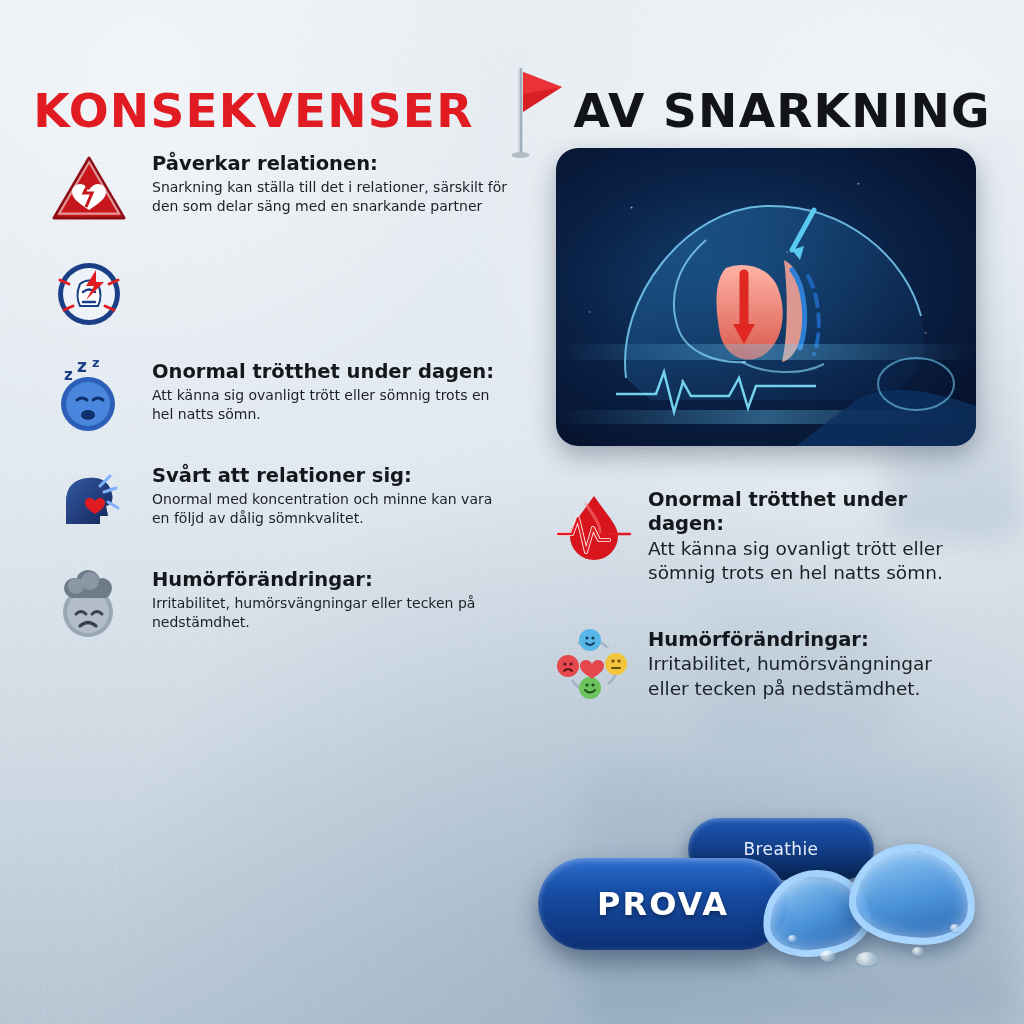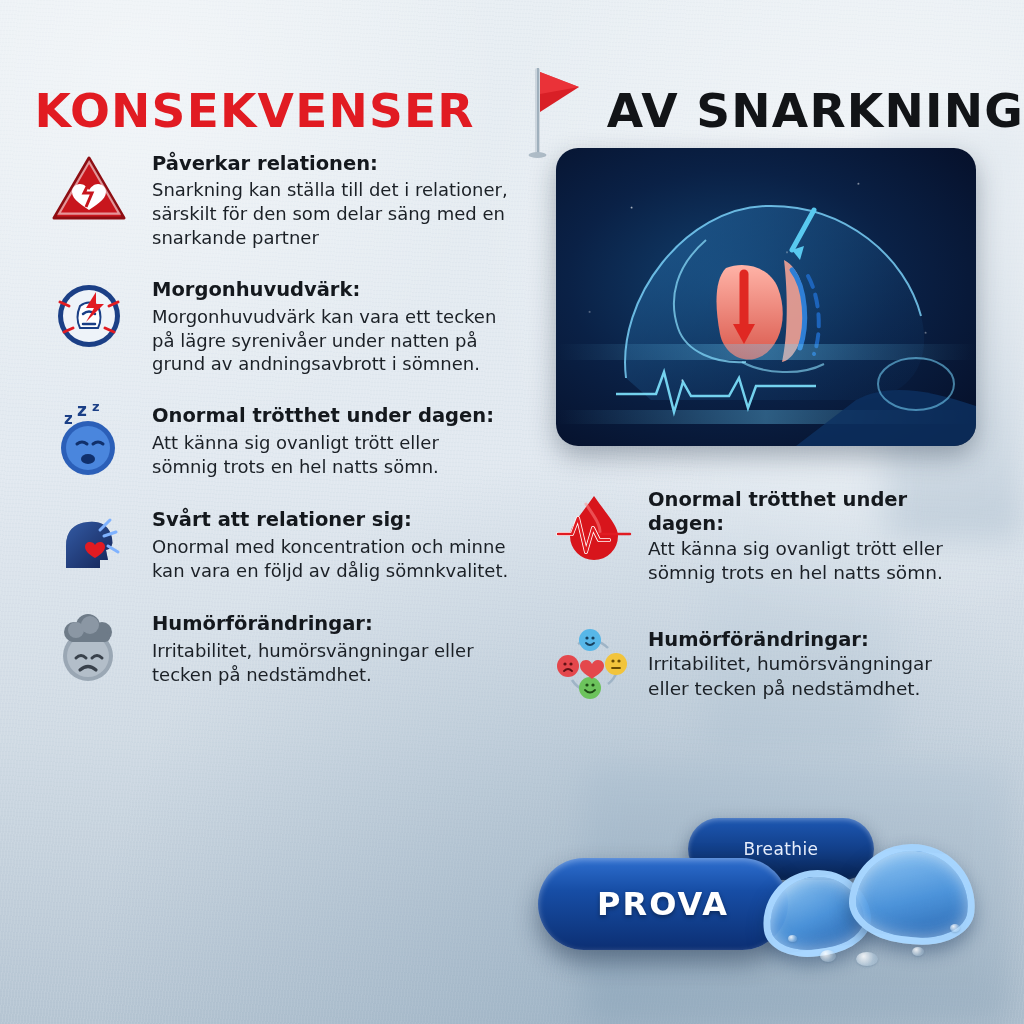--- a/index.html
+++ b/index.html
@@ -45,22 +45,22 @@
   .bokeh.b3 { right: 12px; bottom: 0; width: 430px; height: 260px; background: linear-gradient(180deg,#b9cad9,#8ea5b8); opacity:.5; }
 
   .wrap { position: absolute; inset: 0; }
 
   
   header {
     position: absolute;
     top: 62px; left: 0; right: 0;
     display: flex;
     align-items: center;
-    justify-content: flex-end;
-    gap: 24px;
+    justify-content: center;
+    gap: 8px;
   }
   .title {
     font-family: "DejaVu Sans", sans-serif;
     font-weight: 900;
     font-size: 47px;
     letter-spacing: 1.2px;
     line-height: 1;
     text-transform: uppercase;
   }
   .title.red   { color: #e11b22; }
@@ -92,21 +92,21 @@
   .item h3 {
     font-family: "DejaVu Sans", sans-serif;
     font-size: 19.5px;
     font-weight: 700;
     color: #14181d;
     line-height: 1.25;
     margin-bottom: 2px;
   }
   .item p {
     font-family: "DejaVu Sans", sans-serif;
-    font-size: 18px;
+    font-size: 14px;
     font-weight: 400;
     color: #1b2026;
     line-height: 1.33;
   }
 
   .col-right {
     position: absolute;
     right: 48px;
     top: 148px;
     width: 420px;
@@ -264,24 +264,20 @@
         <svg class="icon-svg" viewBox="0 0 78 78">
           <circle cx="39" cy="40" r="31" fill="#1b3f86"></circle>
           <circle cx="39" cy="40" r="26" fill="#eef3f9"></circle>
           <path d="M30 30 q9 -7 18 0 q5 12 0 22 h-18 q-5 -10 0 -22z" fill="#ffffff" stroke="#1b3f86" stroke-width="2"></path>
           <path d="M33 38 q6 -5 12 0" fill="none" stroke="#1b3f86" stroke-width="2.5" stroke-linecap="round"></path>
           <path d="M33 48 h12" stroke="#1b3f86" stroke-width="2.5" stroke-linecap="round"></path>
           <path d="M46 16 l-10 16 h8 l-8 14 18 -18 h-8z" fill="#e11b22"></path>
           <path d="M10 26 l9 4 M68 26 l-9 4 M14 56 l9 -4 M64 56 l-9 -4" stroke="#e11b22" stroke-width="3" stroke-linecap="round"></path>
         </svg>
       </span>
-      <div class="txt">
-        <h3>Morgonhuvudvärk:</h3>
-        <p>Morgonhuvudvärk kan vara ett tecken på lägre syrenivåer under natten på grund av andningsavbrott i sömnen.</p>
-      </div>
     </div>
 
     <div class="item">
       <span class="ico">
         <svg class="icon-svg" viewBox="0 0 78 78">
           <circle cx="38" cy="46" r="27" fill="#2b5fb8"></circle>
           <circle cx="38" cy="46" r="22" fill="#4a86dd"></circle>
           <path d="M27 42 q5 -4 10 0" fill="none" stroke="#10306c" stroke-width="3" stroke-linecap="round"></path>
           <path d="M43 42 q5 -4 10 0" fill="none" stroke="#10306c" stroke-width="3" stroke-linecap="round"></path>
           <ellipse cx="38" cy="57" rx="7" ry="5" fill="#10306c"></ellipse>

